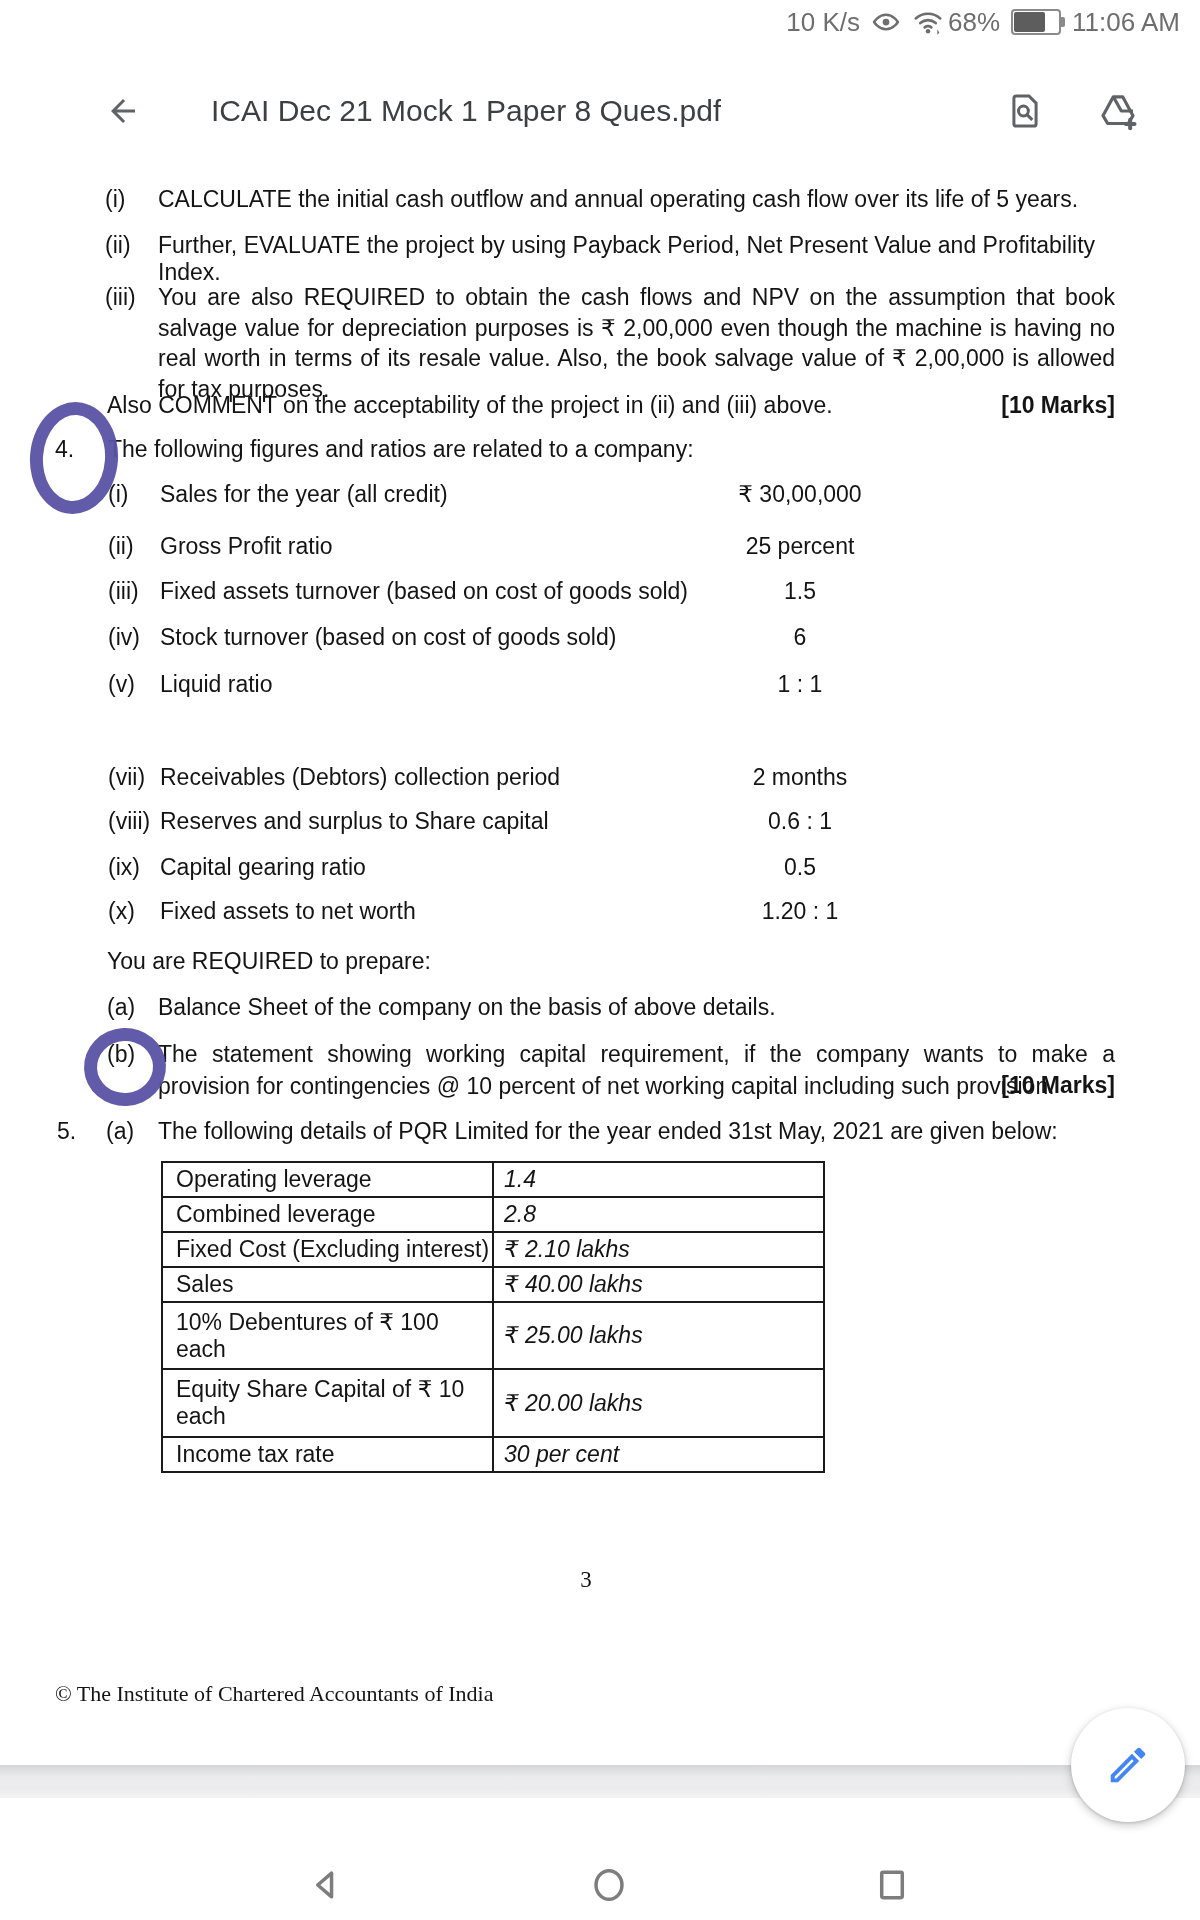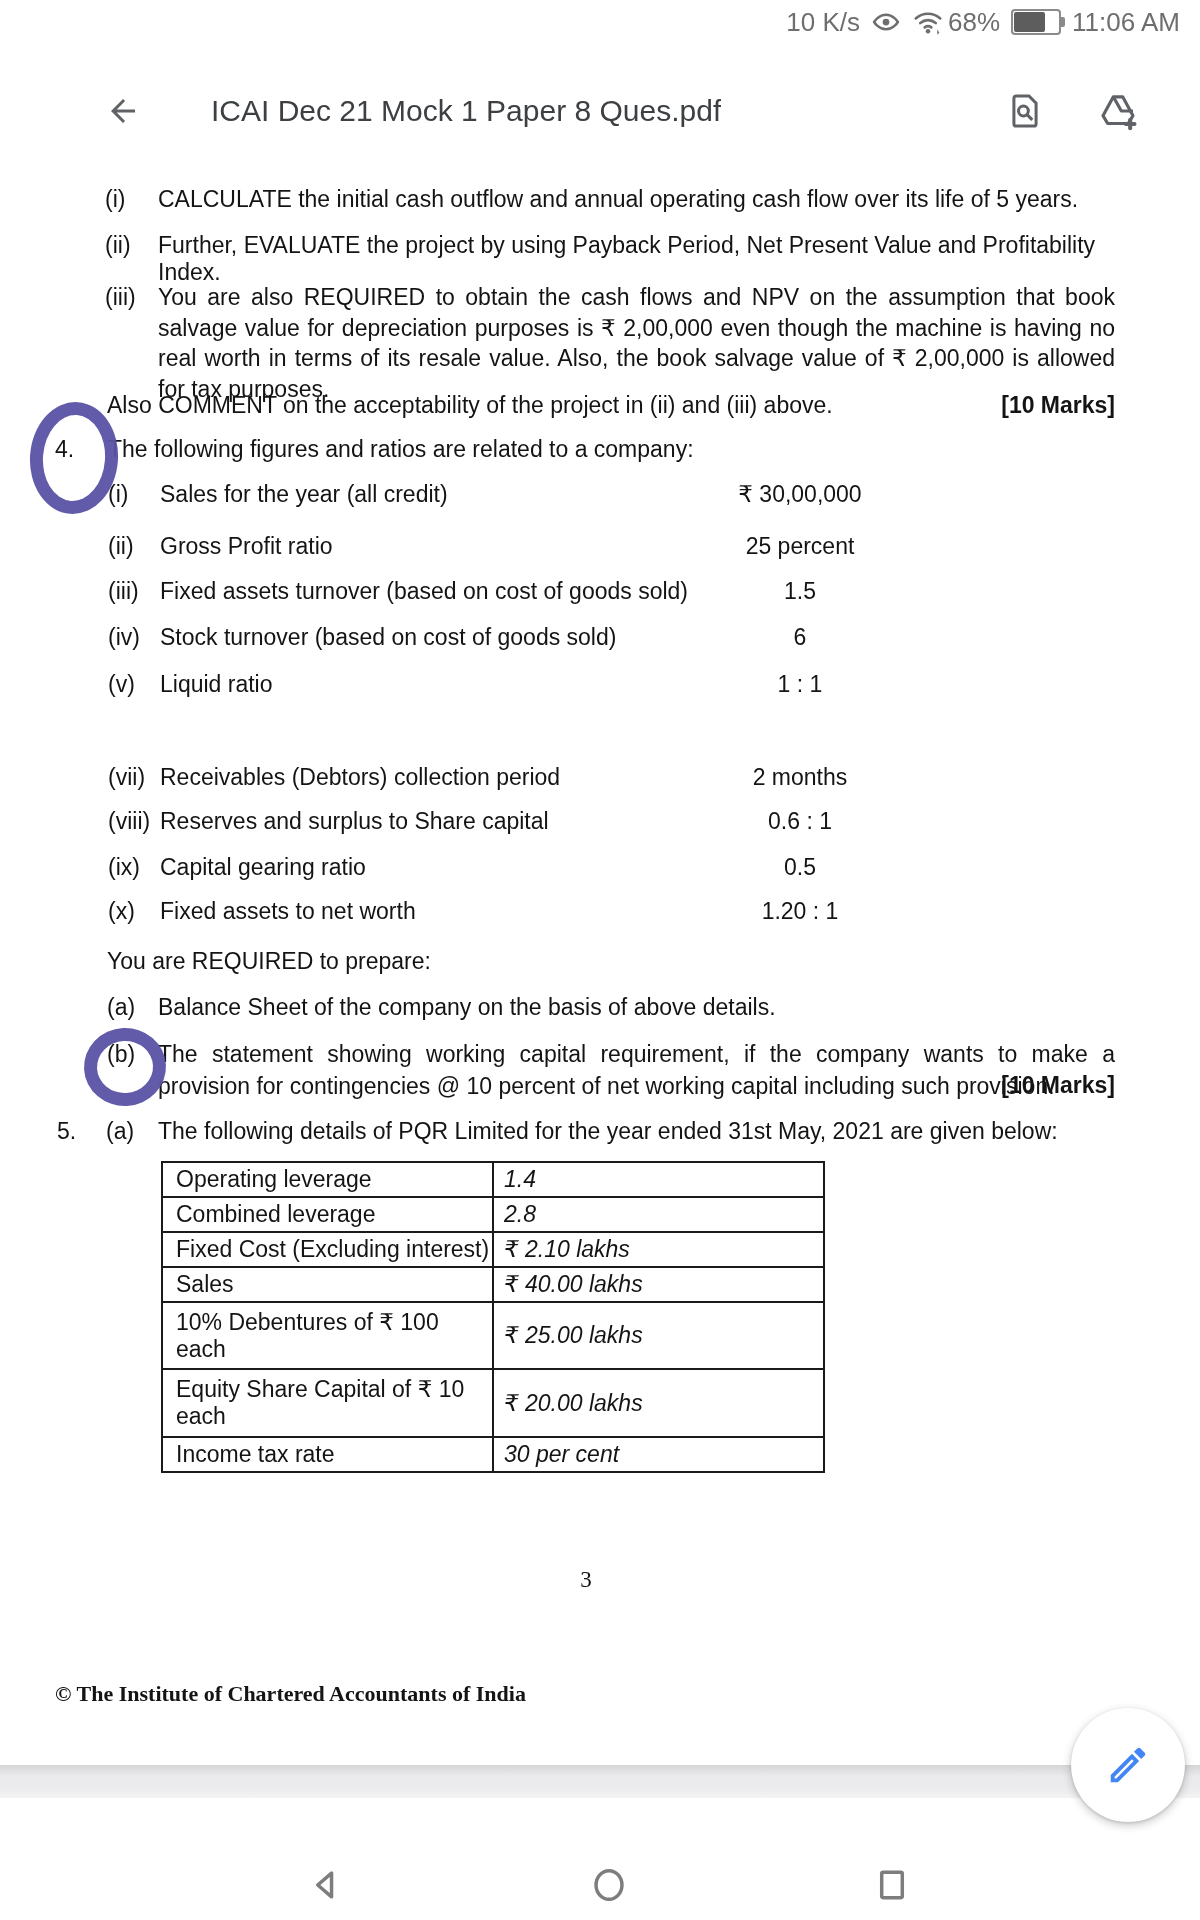--- a/index.html
+++ b/index.html
@@ -37,21 +37,21 @@
   .q5-heading{position:absolute;left:57px;width:1060px;}
   .q5-sub{position:absolute;left:49px;top:0;}
   .q5-text{margin-left:101px;white-space:nowrap;}
   table.q5{position:absolute;left:161px;top:983px;width:664px;height:312px;border-collapse:collapse;
            table-layout:fixed;font-size:23px;color:#141414;}
   table.q5 td{border:2px solid #1a1a1a;padding:0 0 0 13px;vertical-align:middle;}
   table.q5 td.val{padding-left:10px;font-style:italic;}
   .page-number{position:absolute;left:0;top:1388px;width:1172px;text-align:center;
                font-family:"Liberation Serif","DejaVu Serif",serif;font-size:23px;}
   .footer{position:absolute;left:55px;top:1502px;font-family:"Liberation Serif","DejaVu Serif",serif;
-          font-size:22px;font-weight:700;white-space:nowrap;}
+          font-size:22px;font-weight:400;white-space:nowrap;}
   
   .ink-circle{position:absolute;border:13px solid #5a52a5;border-radius:50%;opacity:0.95;pointer-events:none;}
   .circle-4{left:30px;top:224px;width:62px;height:86px;transform:rotate(4deg);}
   .circle-b{left:84px;top:850px;width:56px;height:52px;transform:rotate(-3deg);}
   
   .page-gap{position:absolute;top:1765px;left:0;width:1200px;height:33px;
             background:linear-gradient(180deg,#d5d6d8 0%,#ebebed 35%,#ececee 75%,#f4f4f4 100%);}
   
   .fab{position:absolute;left:1071px;top:1708px;width:114px;height:114px;border-radius:50%;background:#fff;
        box-shadow:0 3px 10px rgba(0,0,0,0.22),0 1px 3px rgba(0,0,0,0.14);

